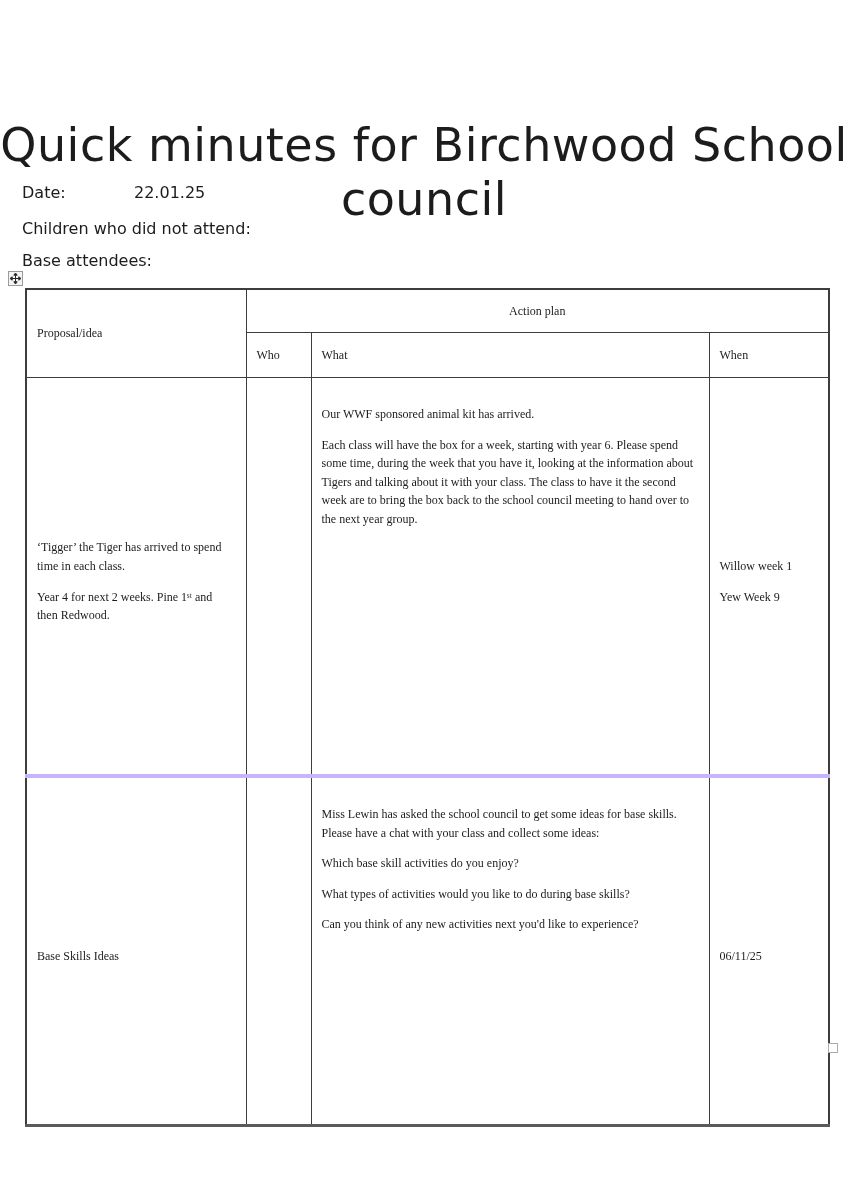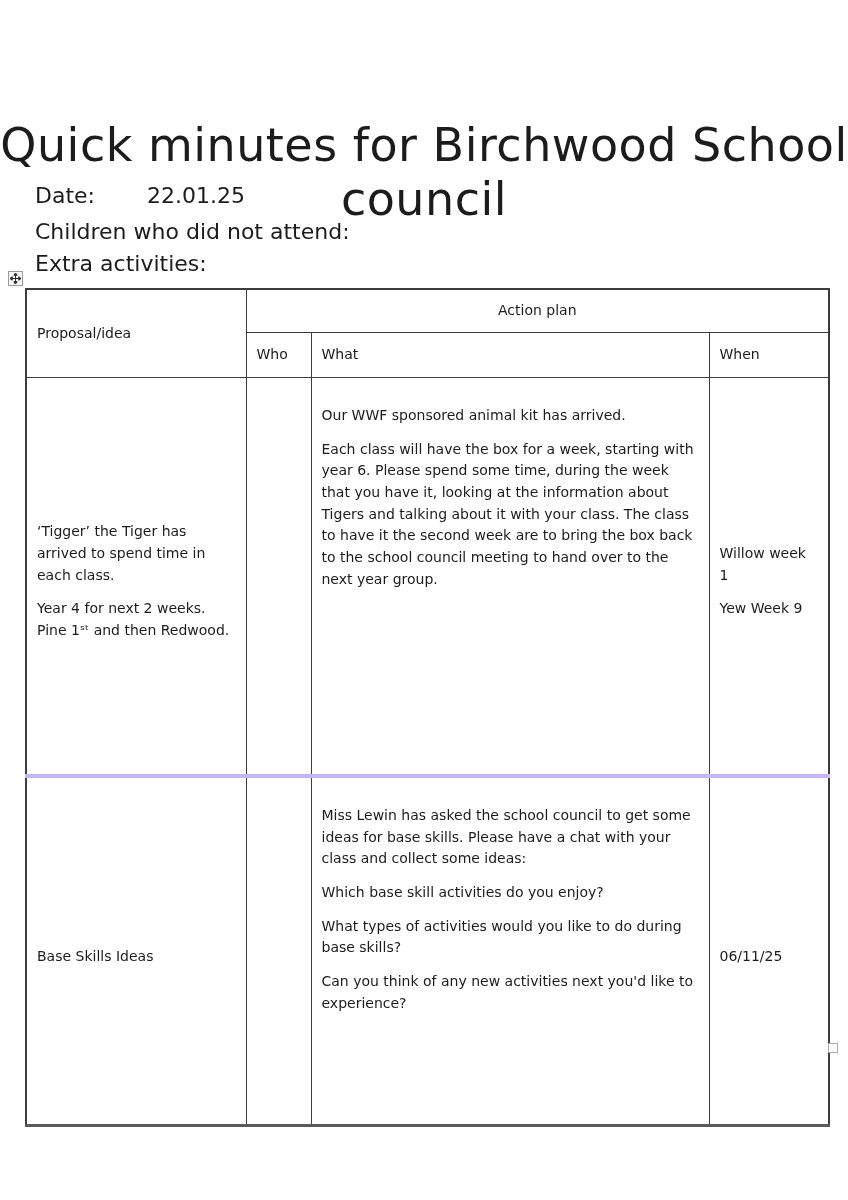--- a/index.html
+++ b/index.html
@@ -5,31 +5,31 @@
   html,body{margin:0;padding:0;}
   body{
     width:848px;height:1200px;background:#ffffff;position:relative;
     font-family:cursive,"DejaVu Sans",sans-serif;color:#1c1c1c;
     -webkit-font-smoothing:antialiased;overflow:hidden;
   }
   .page-title{
     position:absolute;top:118px;left:0;right:0;margin:0;
     text-align:center;font-size:46px;font-weight:normal;letter-spacing:.5px;
   }
-  .meta-line{position:absolute;left:35px;font-size:22px;white-space:nowrap;}
+  .meta-line{position:absolute;left:22px;font-size:16px;white-space:nowrap;}
   .meta-label{display:inline-block;}
   .date-line .meta-label{width:112px;}
   .minutes-table{
     position:absolute;left:25px;top:288px;width:803px;
     border-collapse:collapse;table-layout:fixed;
   }
   .minutes-table td{
     border:1.5px solid #3d3d3d;
     padding:6px 10px;vertical-align:middle;
-    font-size:14px;line-height:1.55;overflow:hidden;
+    font-size:12px;line-height:1.55;overflow:hidden;font-family:Liberation Serif, serif;
   }
   .minutes-table{border:2px solid #3d3d3d;border-bottom:3px solid #5a5a5a;}
   tr.data-row-divider td{border-top:4px solid #c4b5fd;}
   .cell-proposal-header{font-size:20px;height:68px;}
   .cell-actionplan{font-size:20px;text-align:center;height:30px;padding:2px 10px;}
   .cell-subhead{font-size:20px;height:32px;padding:2px 10px;}
   .row-one td{height:364px;}
   .row-two td{height:314px;}
   td.cell-what{vertical-align:top;padding:16px 10px;}
   .para{margin:11px 0 12px 0;}
@@ -49,21 +49,21 @@
 
 <h1 class="page-title">Quick minutes for Birchwood School council</h1>
 
 <div class="meta-line date-line" style="top:183px;">
   <span class="meta-label">Date:</span><span class="meta-value">22.01.25</span>
 </div>
 <div class="meta-line" style="top:219px;text-decoration:underline;">
   <span class="meta-label">Children who did not attend:</span>
 </div>
 <div class="meta-line" style="top:251px;">
-  <span class="meta-label">Extra activities:</span>
+  <span class="meta-label">Base attendees:</span>
 </div>
 
 <div class="move-handle">
   <svg width="11" height="11" viewBox="0 0 11 11">
     <g stroke="#2b2b2b" stroke-width="1" fill="#2b2b2b">
       <line x1="5.5" y1="1.5" x2="5.5" y2="9.5"></line>
       <line x1="1.5" y1="5.5" x2="9.5" y2="5.5"></line>
       <path d="M5.5 0 L3.8 2.2 L7.2 2.2 Z"></path>
       <path d="M5.5 11 L3.8 8.8 L7.2 8.8 Z"></path>
       <path d="M0 5.5 L2.2 3.8 L2.2 7.2 Z"></path>

